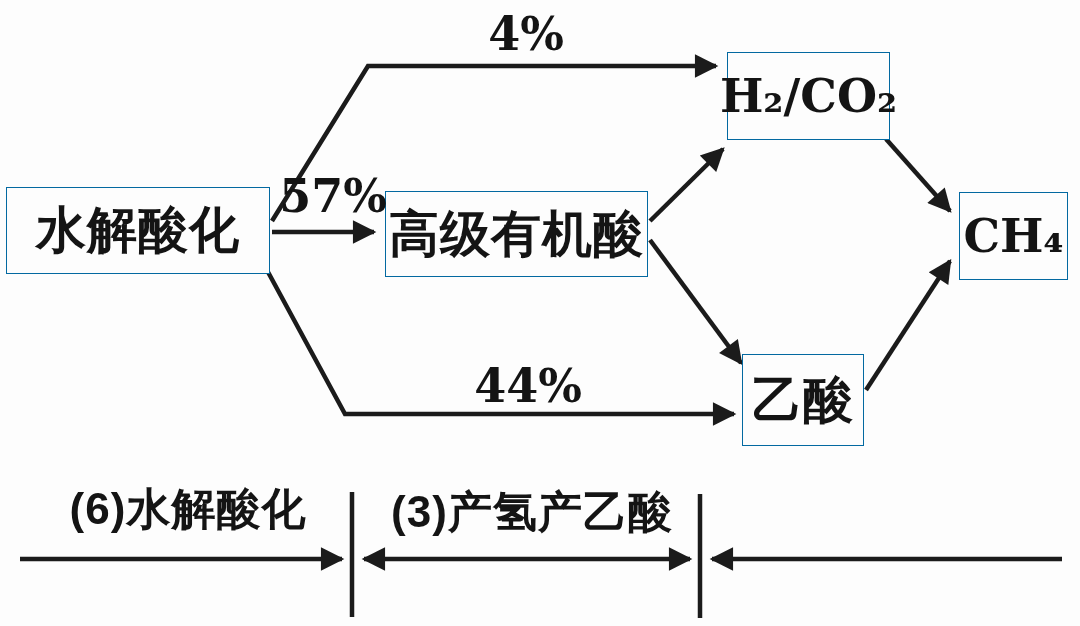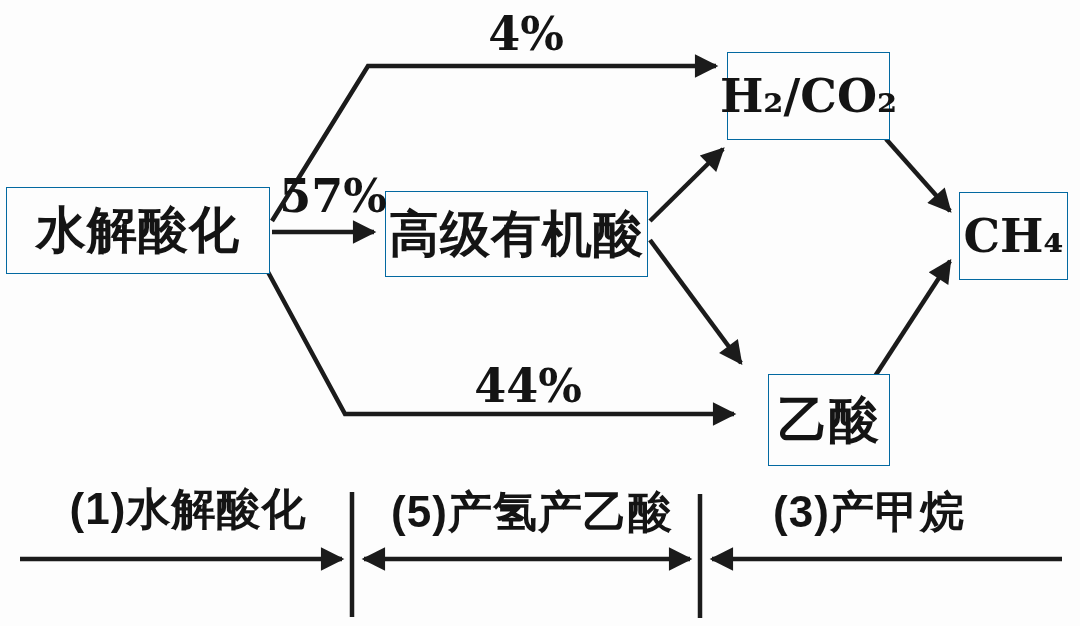--- a/index.html
+++ b/index.html
@@ -87,29 +87,28 @@
     <line x1="700" y1="494" x2="700" y2="618"></line>
     <line x1="1062" y1="559" x2="712" y2="559" marker-end="url(#arw)"></line>
   </svg>
 
   <div class="node cjk" style="left:6px;top:187px;width:264px;height:87px;">水解酸化</div>
 
   <div class="node cjk" style="left:385px;top:191px;width:263px;height:86px;">高级有机酸</div>
 
   <div class="node formula" style="left:727px;top:52px;width:163px;height:88px;">H₂/CO₂</div>
 
-  <div class="node cjk" style="left:768px;top:354px;width:122px;height:92px;margin-top:20px;">乙酸</div>
+  <div class="node cjk" style="left:742px;top:354px;width:122px;height:92px;">乙酸</div>
 
   <div class="node formula" style="left:959px;top:192px;width:109px;height:88px;">CH₄</div>
 
   <div class="pct" style="left:526px;top:34px;">4%</div>
 
   <div class="pct" style="left:333px;top:196px;">57%</div>
 
   <div class="pct" style="left:528px;top:386px;">44%</div>
 
-  <div class="phase" style="left:188px;top:509px;">(1)水解酸化</div>
+  <div class="phase" style="left:188px;top:509px;">(6)水解酸化</div>
 
-  <div class="phase" style="left:532px;top:512px;">(5)产氢产乙酸</div>
+  <div class="phase" style="left:532px;top:512px;">(3)产氢产乙酸</div>
 
-  <div class="phase" style="left:869px;top:512px;">(3)产甲烷</div>
 
 </div>
 
 </body></html>

